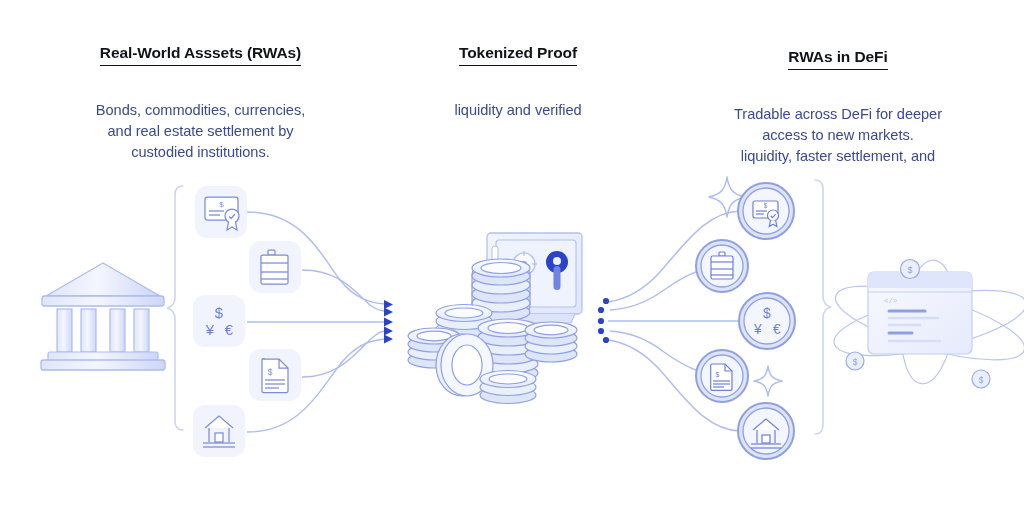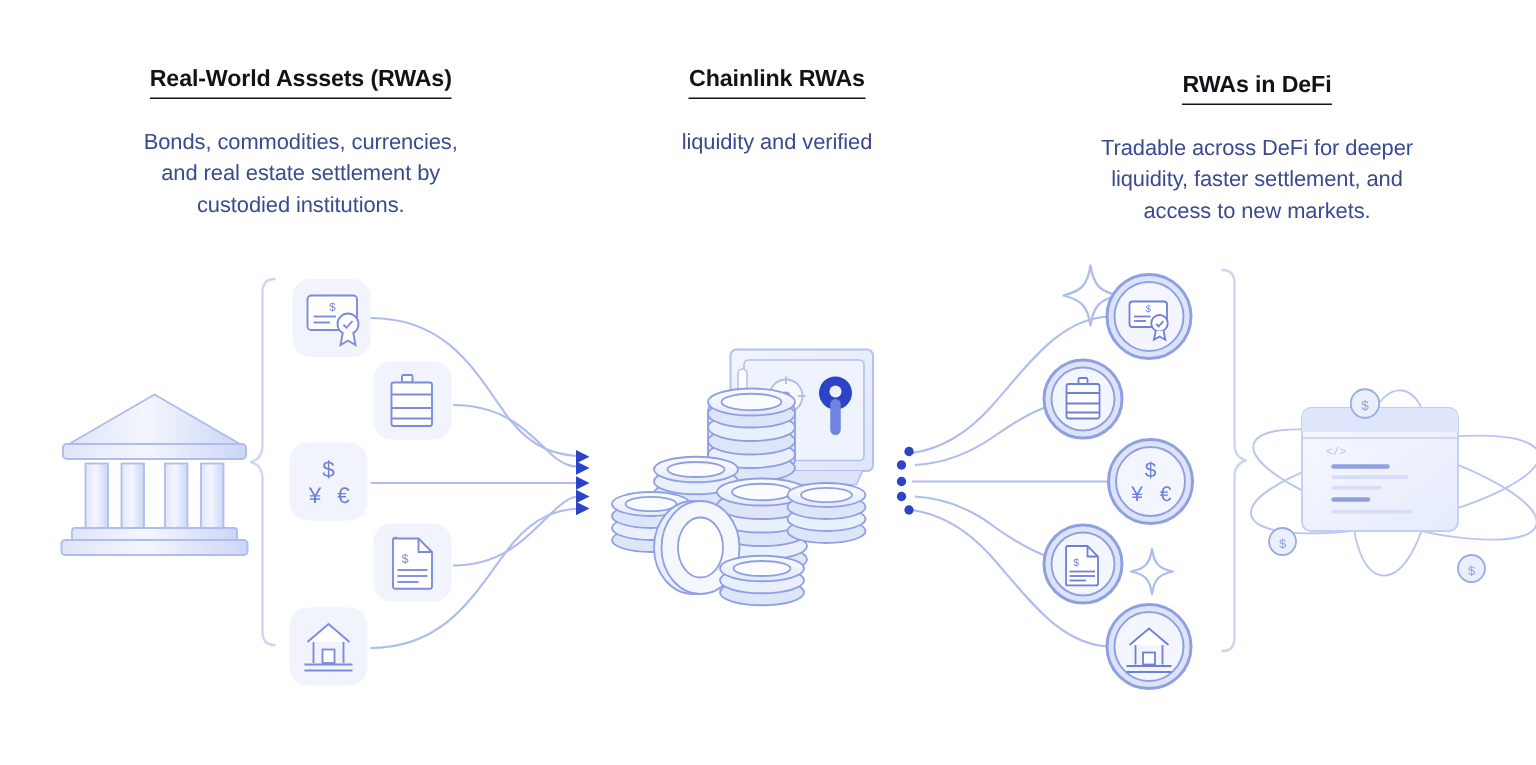--- a/index.html
+++ b/index.html
@@ -40,21 +40,21 @@
     font-size: 15.5px;
     font-weight: 700;
     color: #111318;
     letter-spacing: -0.1px;
     display: inline-block;
     border-bottom: 1.6px solid #111318;
     padding-bottom: 2px;
     line-height: 1.2;
   }
   .head-body {
-    margin-top: 19px;
+    margin-top: 34px;
     font-size: 14.6px;
     line-height: 1.47;
     color: #3a4a8f;
     font-weight: 500;
     letter-spacing: -0.05px;
   }
 
   
   svg.art {
     position: absolute;
@@ -75,32 +75,32 @@
     <div class="col-head c1">
       <div class="head-title">Real-World Asssets (RWAs)</div>
       <div class="head-body">
         <div>Bonds, commodities, currencies,</div>
         <div>and real estate settlement by</div>
         <div>custodied institutions.</div>
       </div>
     </div>
 
     <div class="col-head c2">
-      <div class="head-title">Chainlink RWAs</div>
+      <div class="head-title">Tokenized Proof</div>
       <div class="head-body">
         <div>liquidity and verified</div>
       </div>
     </div>
 
     <div class="col-head c3">
       <div class="head-title">RWAs in DeFi</div>
       <div class="head-body">
         <div>Tradable across DeFi for deeper</div>
+        <div>access to new markets.</div>
         <div>liquidity, faster settlement, and</div>
-        <div>access to new markets.</div>
       </div>
     </div>
 
   </div>
 
   <svg class="art" viewBox="0 0 1024 510" xmlns="http://www.w3.org/2000/svg">
     <defs>
       <linearGradient id="bankGrad" x1="0" y1="0" x2="1" y2="0">
         <stop offset="0%" stop-color="#dfe5fa"></stop>
         <stop offset="45%" stop-color="#f4f6fe"></stop>

